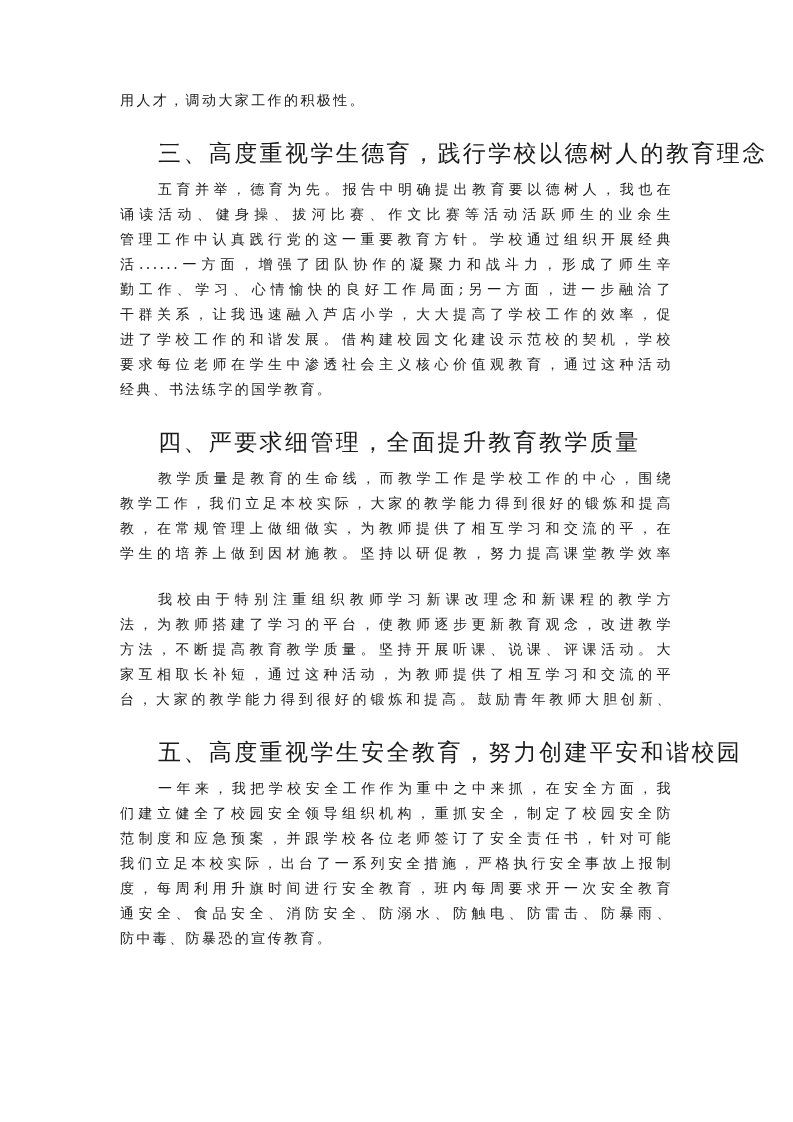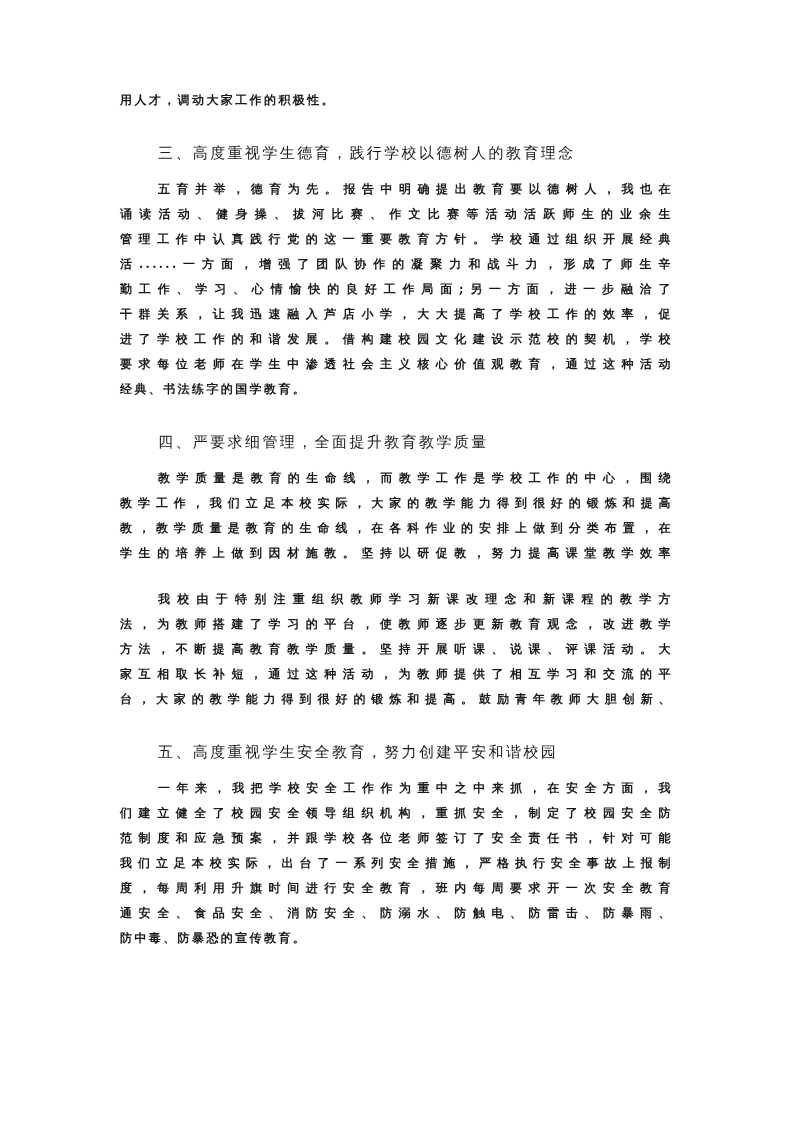--- a/index.html
+++ b/index.html
@@ -1,23 +1,23 @@
 <!DOCTYPE html>
 <html><head>
 <meta charset="utf-8">
 <style>
   html, body { margin:0; padding:0; background:#ffffff; }
   body { width:793px; height:1122px; position:relative; overflow:hidden;
     font-family: "DejaVu Serif", "Liberation Serif", serif; color:#1a1a1a; }
   .page { position:absolute; left:120px; top:88px; width:553px; }
-  .line { font-size:12px; line-height:25px; height:25px; white-space:nowrap;
-    letter-spacing:2.4px; text-align:justify; text-align-last:justify;font-weight:bold; }
+  .line { font-size:14px; line-height:25px; height:25px; white-space:nowrap;
+    letter-spacing:2.4px; text-align:justify; text-align-last:justify; }
   .line.last { text-align-last:left; }
   .gap { height:28px; }
-  .heading { font-size:15px; line-height:25px; height:25px; padding-left:38px; letter-spacing:2.4px; white-space:nowrap; }
+  .heading { font-size:23px; line-height:25px; height:25px; padding-left:38px; letter-spacing:2.4px; white-space:nowrap; }
   .indent { padding-left:38px; }
 </style>
 </head>
 <body>
 
 <div class="page">
 
   <div>
     <div class="line last">用人才，调动大家工作的积极性。</div>
   </div>
@@ -38,21 +38,21 @@
     <div class="line last">经典、书法练字的国学教育。</div>
   </div>
   <div class="gap"></div>
 
   <div class="heading">四、严要求细管理，全面提升教育教学质量</div>
   <div class="gap" style="height:11px"></div>
 
   <div>
     <div class="line indent">教学质量是教育的生命线，而教学工作是学校工作的中心，围绕</div>
     <div class="line">教学工作，我们立足本校实际，大家的教学能力得到很好的锻炼和提高</div>
-    <div class="line">教，教学质量是教育的生命线，在各科作业的安排上做到分类布置，在</div>
+    <div class="line">教，在常规管理上做细做实，为教师提供了相互学习和交流的平，在</div>
     <div class="line">学生的培养上做到因材施教。坚持以研促教，努力提高课堂教学效率</div>
   </div>
   <div class="gap" style="height:21px"></div>
 
   <div>
     <div class="line indent">我校由于特别注重组织教师学习新课改理念和新课程的教学方</div>
     <div class="line">法，为教师搭建了学习的平台，使教师逐步更新教育观念，改进教学</div>
     <div class="line">方法，不断提高教育教学质量。坚持开展听课、说课、评课活动。大</div>
     <div class="line">家互相取长补短，通过这种活动，为教师提供了相互学习和交流的平</div>
     <div class="line">台，大家的教学能力得到很好的锻炼和提高。鼓励青年教师大胆创新、</div>

